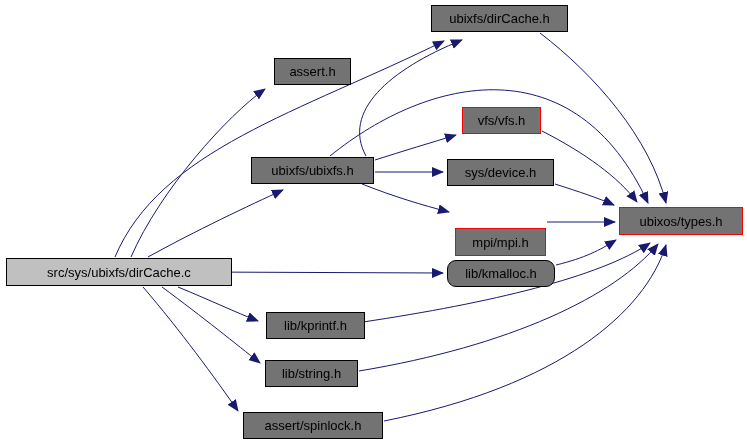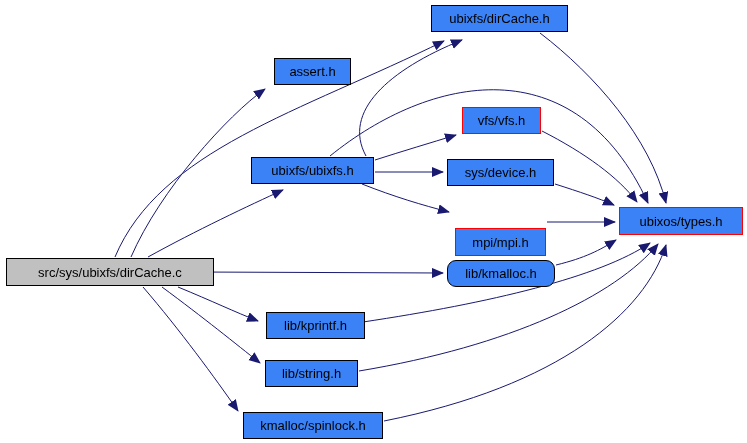--- a/index.html
+++ b/index.html
@@ -16,21 +16,21 @@
     overflow: hidden;
   }
   #edges {
     position: absolute;
     left: 0;
     top: 0;
   }
   .node {
     position: absolute;
     box-sizing: border-box;
-    background: #3b82f6;
+    background: #737373;
     border: 1px solid #000000;
     color: #000000;
     font-size: 13px;
     text-align: center;
     display: flex;
     align-items: center;
     justify-content: center;
     white-space: nowrap;
     cursor: pointer;
   }
@@ -65,21 +65,21 @@
       <path marker-end="url(#arrow)" d="M 542,131 C 585,153 618,177 637,202"></path>
       <path marker-end="url(#arrow)" d="M 555,184 C 580,192 598,198 614,205"></path>
       <path marker-end="url(#arrow)" d="M 547,222 L 615,222"></path>
       <path marker-end="url(#arrow)" d="M 556,265 C 585,258 600,250 616,240"></path>
       <path marker-end="url(#arrow)" d="M 363,322 C 490,303 600,277 650,243"></path>
       <path marker-end="url(#arrow)" d="M 359,371 C 510,346 615,296 658,244"></path>
       <path marker-end="url(#arrow)" d="M 384,421 C 560,386 645,312 666,245"></path>
     </g>
   </svg>
 
-  <div class="node main" style="left:6px;   top:258px; width:208px; height:28px;">src/sys/ubixfs/dirCache.c</div>
+  <div class="node main" style="left:6px;   top:258px; width:226px; height:28px;">src/sys/ubixfs/dirCache.c</div>
 
   <div class="node" style="left:274px; top:58px;  width:77px;  height:27px;">assert.h</div>
 
   <div class="node" style="left:431px; top:5px;   width:137px; height:27px;">ubixfs/dirCache.h</div>
 
   <div class="node" style="left:251px; top:157px; width:123px; height:27px;">ubixfs/ubixfs.h</div>
 
   <div class="node red" style="left:462px; top:107px; width:79px;  height:27px;">vfs/vfs.h</div>
 
   <div class="node" style="left:447px; top:159px; width:107px; height:27px;">sys/device.h</div>
@@ -87,15 +87,15 @@
   <div class="node red" style="left:455px; top:208px; width:91px;  height:28px;margin-top:20px;">mpi/mpi.h</div>
 
   <div class="node red" style="left:619px; top:207px; width:124px; height:28px;">ubixos/types.h</div>
 
   <div class="node" style="left:447px; top:260px; width:108px; height:27px;border-radius:9px;">lib/kmalloc.h</div>
 
   <div class="node" style="left:266px; top:312px; width:99px;  height:27px;">lib/kprintf.h</div>
 
   <div class="node" style="left:265px; top:360px; width:93px;  height:27px;">lib/string.h</div>
 
-  <div class="node" style="left:243px; top:412px; width:140px; height:27px;">kmalloc/spinlock.h</div>
+  <div class="node" style="left:243px; top:412px; width:140px; height:27px;">assert/spinlock.h</div>
 
 </div>
 
 </body></html>

